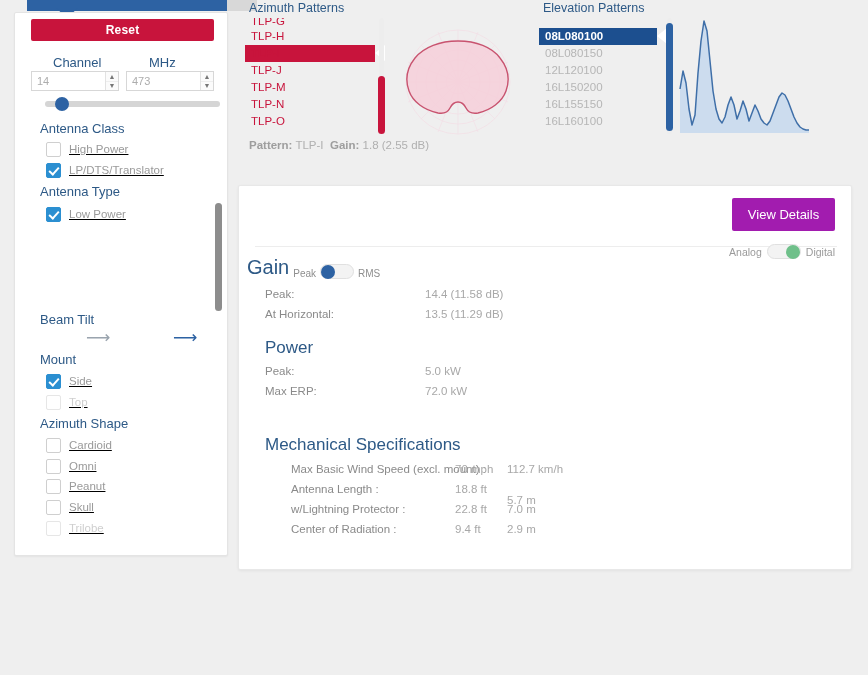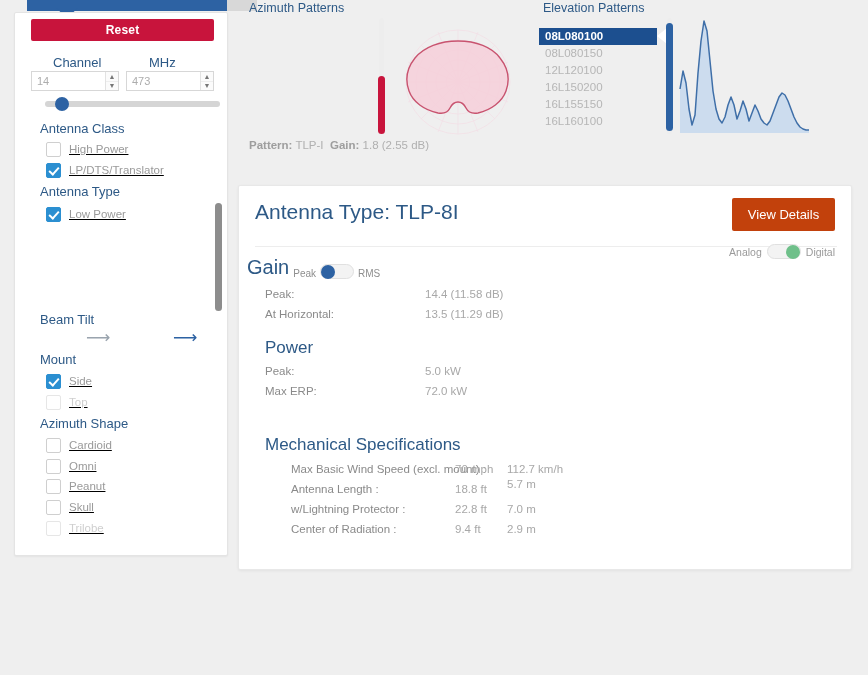--- a/index.html
+++ b/index.html
@@ -136,21 +136,21 @@
     position:absolute; left:238px; top:185px; width:614px; height:385px;
     background:#fff; border:1px solid #e8e8e8; border-radius:2px;
     box-shadow:0 1px 3px rgba(0,0,0,.06);
   }
   .detail-title {
     position:absolute; left:16px; top:14px;
     font-size:21px; color:#2d5986; font-weight:400;
   }
   .view-details {
     position:absolute; right:16px; top:12px; width:103px; height:33px;
-    background:#c2410c; color:#fff; border:none; border-radius:2px;
+    background:#a21caf; color:#fff; border:none; border-radius:2px;
     font-size:13px; cursor:pointer; font-family:"Liberation Sans", sans-serif;
   }
   .hrule { position:absolute; left:16px; top:60px; width:582px; height:1px; background:#ededed; }
 
   .toggle {
     position:relative; width:34px; height:15px; border-radius:8px;
     background:#f3f3f3; border:1px solid #e0e0e0; display:inline-block;
     vertical-align:middle; cursor:pointer;
   }
   .toggle .knob {
@@ -269,20 +269,32 @@
       <span class="cblabel">Skull</span>
     </div>
     <div class="cbrow" style="top:507px;">
       <span class="cbox disabled"></span>
       <span class="cblabel dim">Trilobe</span>
     </div>
   </div>
 
   <div class="pat-label" style="left:249px; top:1px;">Azimuth Patterns</div>
 
+  <div class="plist az" style="left:245px; top:18px;">
+    <div class="pitem clipped" style="height:10px; line-height:6px;">TLP-G</div>
+    <div class="pitem">TLP-H</div>
+    <div class="pitem sel" style="width:130px;">
+      <span>TLP-I</span>
+      <span class="notch"></span>
+    </div>
+    <div class="pitem">TLP-J</div>
+    <div class="pitem">TLP-M</div>
+    <div class="pitem">TLP-N</div>
+    <div class="pitem">TLP-O</div>
+  </div>
 
   <div class="pscroll-track" style="left:379px; top:18px; height:116px;"></div>
   <div class="pscroll-thumb az" style="left:378px; top:76px; height:58px;"></div>
 
   <svg width="140" height="126" style="position:absolute; left:388px; top:16px;">
     <g transform="translate(70,66)">
       <circle r="52" fill="none" stroke="#f2dfe6" stroke-width="0.8"></circle>
       <circle r="42" fill="none" stroke="#f2dfe6" stroke-width="0.8"></circle>
       <circle r="32" fill="none" stroke="#f2dfe6" stroke-width="0.8"></circle>
       <circle r="22" fill="none" stroke="#f2dfe6" stroke-width="0.8"></circle>
@@ -341,21 +353,20 @@
              L 26,8 L 29,18 L 32,48 L 35,78 L 38,96 L 41,106 L 44,110 L 47,104
              L 50,92 L 53,84 L 56,92 L 59,106 L 62,98 L 65,88 L 68,96 L 71,108
              L 74,100 L 77,92 L 80,98 L 83,106 L 86,110 L 89,112 L 92,108
              L 95,100 L 98,92 L 101,84 L 104,80 L 107,82 L 110,88 L 113,96
              L 116,104 L 119,110 L 122,114 L 125,116 L 128,117 L 131,117" fill="none" stroke="#3f6fa8" stroke-width="1.5" stroke-linejoin="round"></path>
   </svg>
 
 
   <div class="detail-card">
 
-    <div class="detail-title">Antenna Type: TLP-8I</div>
 
     <button class="view-details">View Details</button>
 
     <div class="hrule"></div>
 
     <div class="ad-row">
       <span>Analog</span>
       <span class="toggle right">
         <span class="knob"></span>
       </span>
@@ -383,21 +394,21 @@
     <div class="kv val" style="left:186px; top:199px;">72.0 kW</div>
 
     <div class="sec-h" style="top:249px;">Mechanical Specifications</div>
 
     <div class="mech-row mech-k" style="left:26px; top:277px;">Max Basic Wind Speed (excl. mount) :</div>
     <div class="mech-row mech-v" style="left:216px; top:277px;">70 mph</div>
     <div class="mech-row mech-v" style="left:268px; top:277px;">112.7 km/h</div>
 
     <div class="mech-row mech-k" style="left:26px; top:297px;">Antenna Length :</div>
     <div class="mech-row mech-v" style="left:216px; top:297px;">18.8 ft</div>
-    <div class="mech-row mech-v" style="left:268px; top:292px;">5.7 m</div>
+    <div class="mech-row mech-v" style="left:268px; top:308px;">5.7 m</div>
 
     <div class="mech-row mech-k" style="left:26px; top:317px;">w/Lightning Protector :</div>
     <div class="mech-row mech-v" style="left:216px; top:317px;">22.8 ft</div>
     <div class="mech-row mech-v" style="left:268px; top:317px;">7.0 m</div>
 
     <div class="mech-row mech-k" style="left:26px; top:337px;">Center of Radiation :</div>
     <div class="mech-row mech-v" style="left:216px; top:337px;">9.4 ft</div>
     <div class="mech-row mech-v" style="left:268px; top:337px;">2.9 m</div>
   </div>
 

